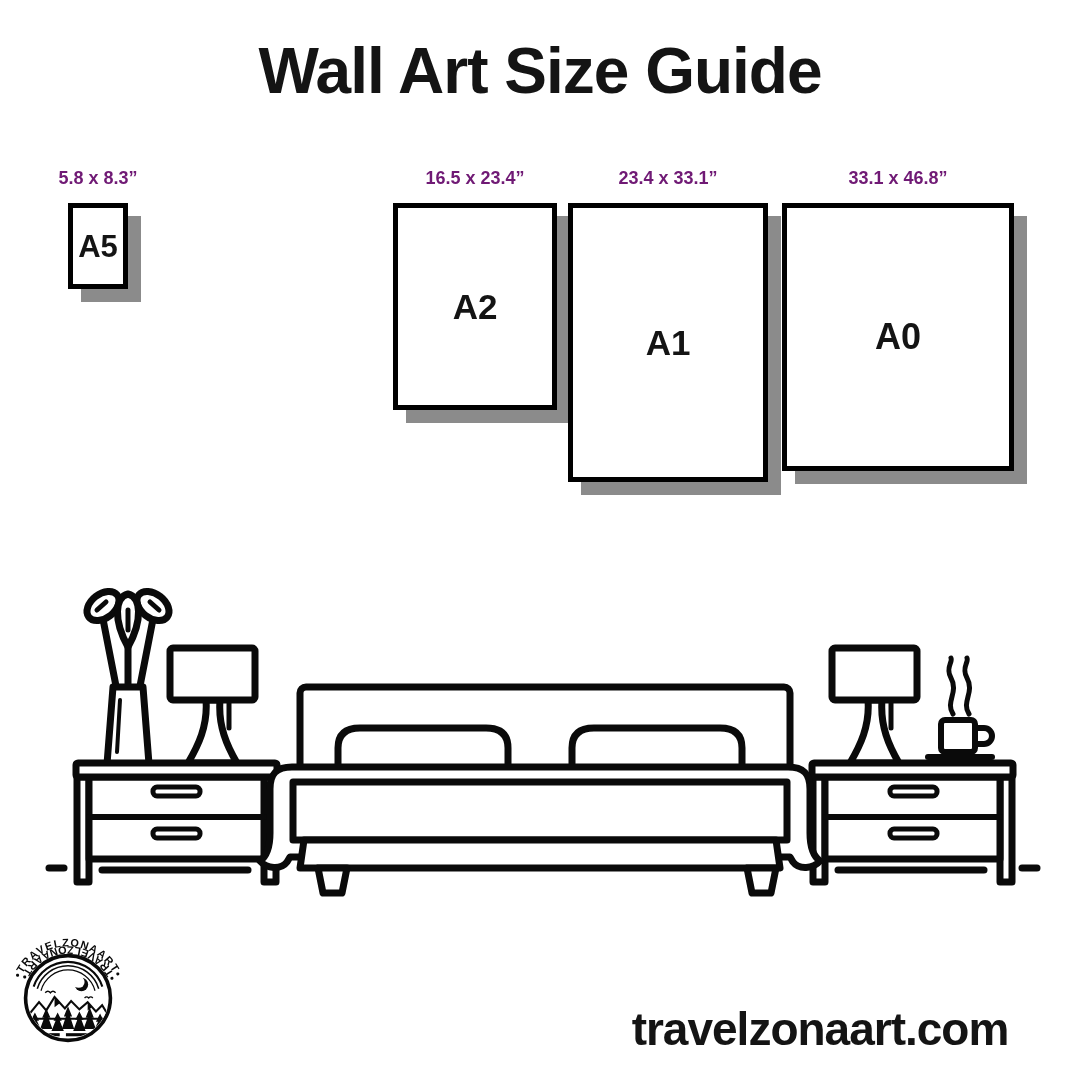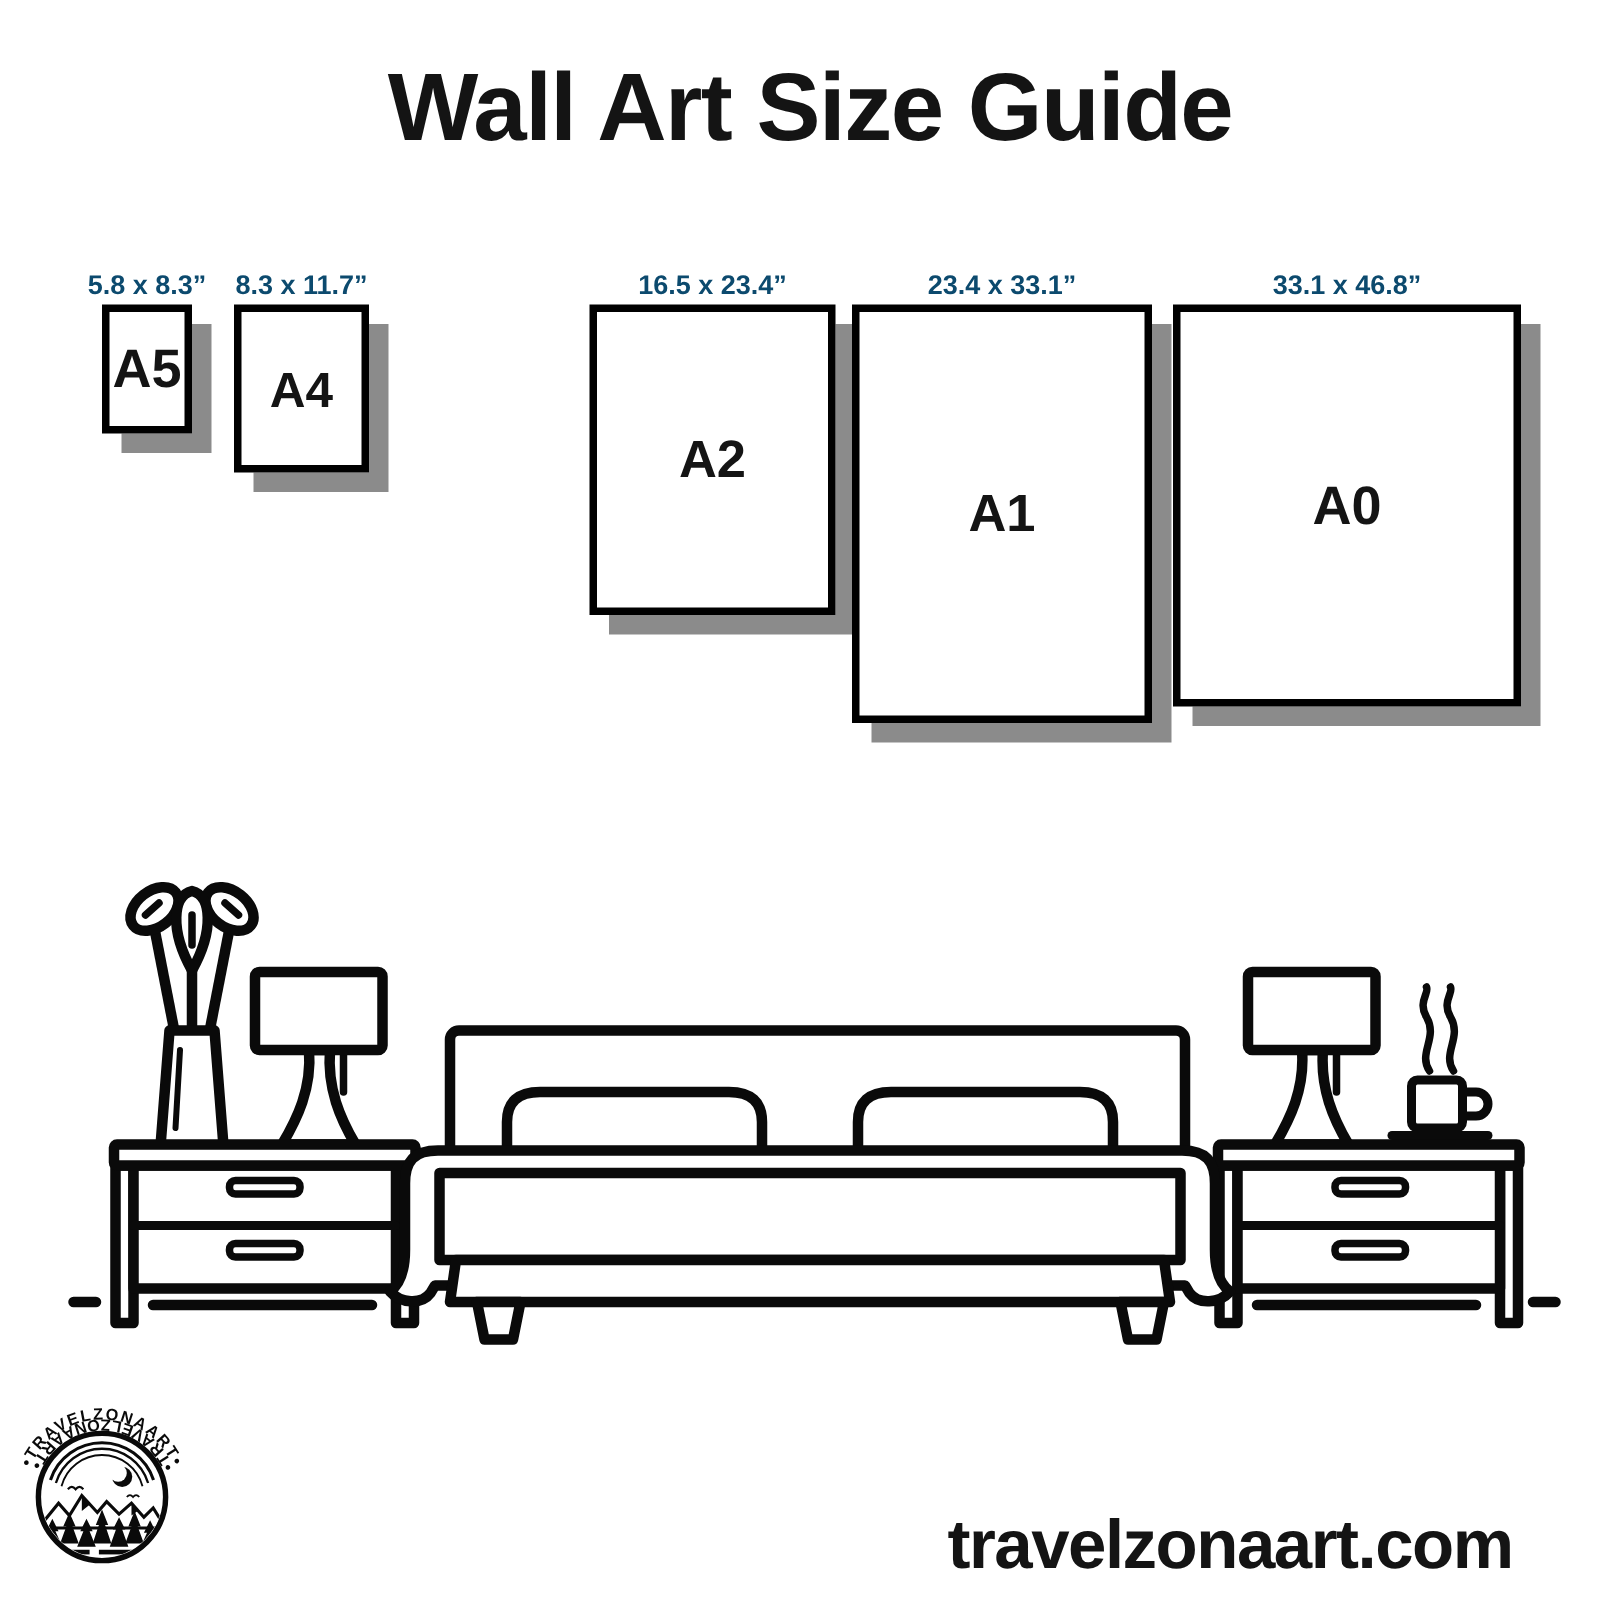--- a/index.html
+++ b/index.html
@@ -2,45 +2,41 @@
 <html><head>
 <meta charset="utf-8">
 <style>
   html,body{margin:0;padding:0;background:#fff;}
   .stage{position:relative;width:1080px;height:1080px;background:#fff;overflow:hidden;
          font-family:"Liberation Sans",sans-serif;color:#111;}
   .title{position:absolute;top:34px;left:0;width:100%;text-align:center;
          font-size:64px;font-weight:bold;letter-spacing:-1px;color:#141414;}
   .paper{position:absolute;box-sizing:border-box;border:5px solid #000;background:#fff;
          box-shadow:13px 13px 0 #8b8b8b;display:flex;align-items:center;justify-content:center;}
-  .paper .cap{position:absolute;bottom:100%;margin-bottom:7px;left:50%;transform:translateX(-50%);
-         font-weight:bold;font-size:18px;white-space:nowrap;color:#0c4a6e;}
+  .paper .cap{position:absolute;bottom:100%;margin-bottom:19px;left:50%;transform:translateX(-50%);
+         font-weight:bold;font-size:18px;white-space:nowrap;color:#701a75;}
   .paper .letter{font-weight:bold;color:#141414;line-height:1;}
   .site{position:absolute;top:1002px;left:560px;width:520px;text-align:center;
         font-size:46px;font-weight:bold;letter-spacing:-1px;color:#141414;}
   svg{position:absolute;left:0;top:0;}
   .scene{width:1080px;height:1080px;}
   .logo{left:8px;top:938px;width:120px;height:120px;}
   .ink{stroke:#0a0a0a;fill:none;stroke-width:7;stroke-linecap:round;stroke-linejoin:round;}
   .inkf{stroke:#0a0a0a;fill:#fff;stroke-width:7;stroke-linecap:round;stroke-linejoin:round;}
 </style>
 </head>
 <body>
 
 <div class="stage">
 
   <div class="title">Wall Art Size Guide</div>
 
   <div class="paper" style="left:68px;top:203px;width:60px;height:86px;">
     <div class="cap">5.8 x 8.3”</div>
-    <div class="letter" style="font-size:36px;">A5</div>
-  </div>
-  <div class="paper" style="left:156px;top:203px;width:90px;height:112px;">
-    <div class="cap">8.3 x 11.7”</div>
-    <div class="letter" style="font-size:33px;">A4</div>
+    <div class="letter" style="font-size:31px;">A5</div>
   </div>
   <div class="paper" style="left:393px;top:203px;width:164px;height:207px;">
     <div class="cap">16.5 x 23.4”</div>
     <div class="letter" style="font-size:35px;">A2</div>
   </div>
   <div class="paper" style="left:568px;top:203px;width:200px;height:279px;">
     <div class="cap">23.4 x 33.1”</div>
     <div class="letter" style="font-size:35px;">A1</div>
   </div>
   <div class="paper" style="left:782px;top:203px;width:232px;height:268px;">

